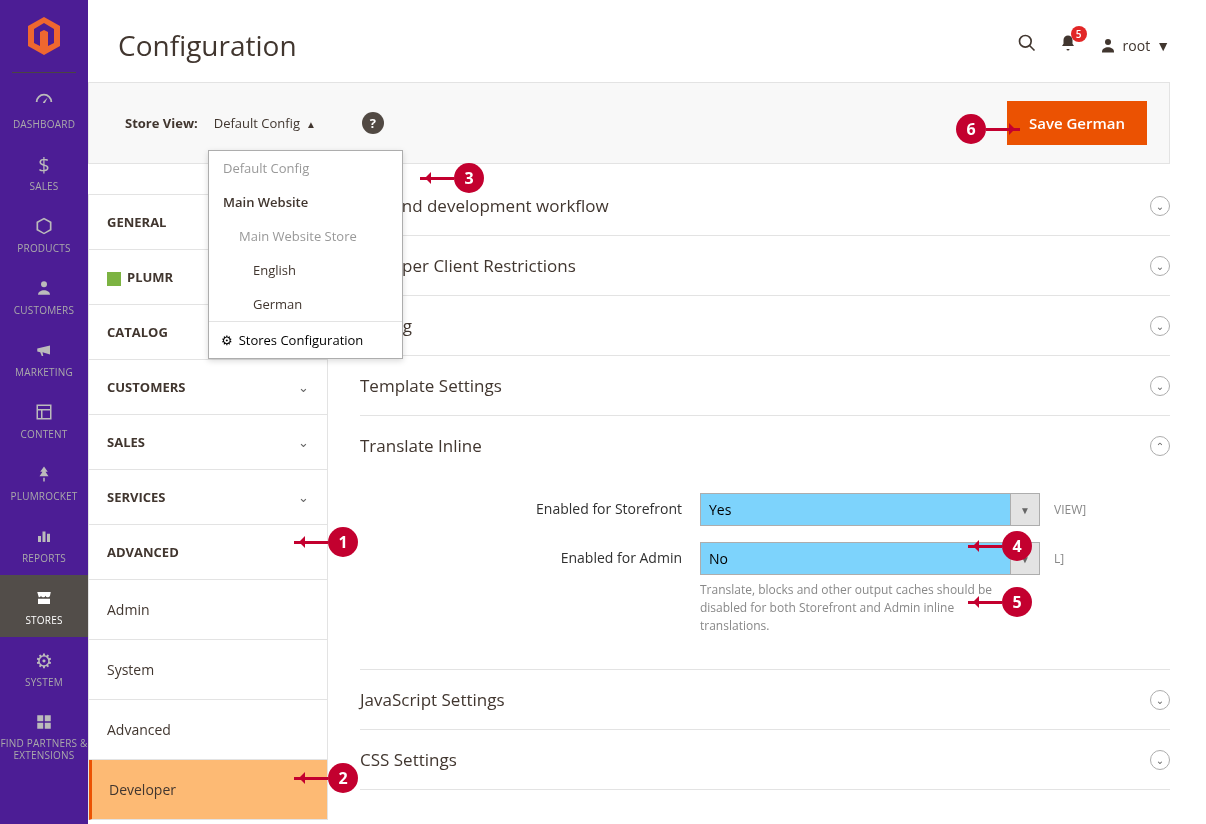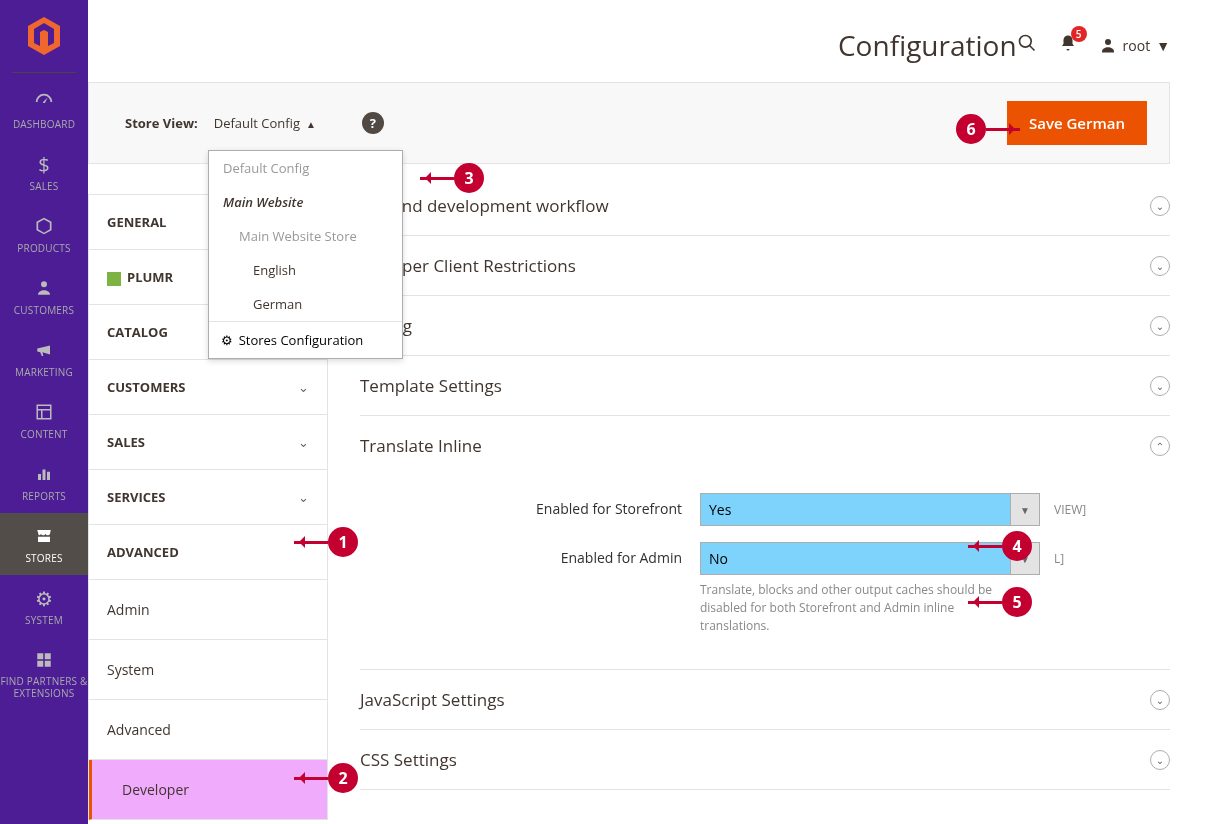--- a/index.html
+++ b/index.html
@@ -14,56 +14,56 @@
 .nav-item.active { background: #524d49; color: #fff; }
 .nav-icon { font-size: 20px; height: 26px; display: flex; align-items: center; justify-content: center; color: #bbb; }
 .nav-item.active .nav-icon { color: #fff; }
 .nav-label { font-size: 10px; letter-spacing: 0.2px; margin-top: 2px; }
 
 
 .main { position: absolute; left: 88px; top: 0; right: 0; }
 
 
 .header { display: flex; align-items: center; padding: 26px 36px 18px 30px; }
-.header h1 { font-size: 28px; font-weight: 400; color: #41362f; flex: 1; text-align: right; }
+.header h1 { font-size: 28px; font-weight: 400; color: #41362f; flex: 1; }
 .header-actions { display: flex; align-items: center; gap: 22px; }
 .icon-btn { position: relative; cursor: pointer; color: #41362f; font-size: 20px; }
 .badge { position: absolute; top: -6px; right: -10px; background: #e22626; color: #fff; border-radius: 9px; font-size: 10px; padding: 1px 5px; font-weight: 600; }
 .user-menu { display: flex; align-items: center; gap: 6px; cursor: pointer; color: #41362f; font-size: 14px; }
 
 
 .storeview-bar { background: #f8f8f8; border: 1px solid #e3e3e3; margin: 0 36px 0 0; padding: 18px 22px 18px 36px; display: flex; align-items: center; }
 .storeview-bar .label { font-size: 13px; font-weight: 700; color: #41362f; margin-right: 16px; }
 .storeview-current { font-size: 13px; color: #41362f; cursor: pointer; }
 .storeview-caret { margin-left: 6px; font-size: 10px; }
 .help-circle { margin-left: 46px; width: 22px; height: 22px; background: #514943; color: #fff; border-radius: 50%; display: flex; align-items: center; justify-content: center; font-size: 13px; font-weight: 700; cursor: pointer; }
 .spacer { flex: 1; }
 .save-btn { background: #eb5202; color: #fff; border: none; padding: 12px 22px; font-size: 15px; font-weight: 600; cursor: pointer; }
 
 
 .store-dropdown { position: absolute; left: 208px; top: 150px; width: 195px; background: #fff; border: 1px solid #adadad; box-shadow: 0 2px 6px rgba(0,0,0,0.15); z-index: 20; }
 .dd-item { padding: 8px 14px; font-size: 13px; color: #41362f; cursor: pointer; }
 .dd-item.level0 { color: #999; }
-.dd-item.level1 { font-weight: 600; font-style: italic; }
+.dd-item.level1 { font-weight: 600; }
 .dd-item.level2 { padding-left: 30px; color: #999; }
 .dd-item.level3 { padding-left: 44px; }
 .dd-config { border-top: 1px solid #e3e3e3; padding: 9px 12px; font-size: 13px; display: flex; align-items: center; gap: 6px; cursor: pointer; }
 
 
 .config-body { display: flex; padding-top: 30px; }
 
 .config-nav { width: 240px; margin-left: 0; }
 .nav-section { border: 1px solid #e3e3e3; border-top: none; padding: 18px 18px; font-size: 13px; font-weight: 700; color: #41362f; display: flex; align-items: center; justify-content: space-between; cursor: pointer; background: #fff; }
 .nav-section:first-child { border-top: 1px solid #e3e3e3; }
 .nav-section.plum { color: #41362f; }
 .plum-logo { width: 14px; height: 14px; background: #7cb342; display: inline-block; margin-right: 6px; vertical-align: middle; }
 .nav-section .chev { font-weight: 400; color: #666; }
 .nav-sub { border-left: 1px solid #e3e3e3; border-right: 1px solid #e3e3e3; }
 .nav-sub-item { padding: 20px 18px; font-size: 14px; color: #41362f; border-bottom: 1px solid #e3e3e3; cursor: pointer; }
-.nav-sub-item.active { border-left: 3px solid #eb5202; padding-left: 30px; background: #f0abfc; }
+.nav-sub-item.active { border-left: 3px solid #eb5202; padding-left: 17px; background: #fdba74; }
 
 .config-content { flex: 1; padding: 0 36px 0 32px; }
 .group-row { border-bottom: 1px solid #e3e3e3; padding: 18px 0 18px; display: flex; align-items: center; justify-content: space-between; cursor: pointer; }
 .group-row:first-child { padding-top: 0; }
 .group-title { font-size: 17px; color: #41362f; font-weight: 400; }
 .circle-chev { width: 20px; height: 20px; border: 1px solid #adadad; border-radius: 50%; display: flex; align-items: center; justify-content: center; font-size: 10px; color: #666; }
 
 .group-open { padding: 18px 0; }
 .field-row { display: flex; align-items: flex-start; margin-bottom: 16px; justify-content: flex-end; }
 .field-label { width: 250px; text-align: right; padding-right: 18px; font-size: 14px; color: #303030; padding-top: 6px; }
@@ -131,20 +131,28 @@
     </div>
   <div class="nav-item">
       <div class="nav-icon">
         <svg width="18" height="18" viewBox="0 0 24 24" fill="none" stroke="#bbb" stroke-width="2">
           <rect x="3" y="3" width="18" height="18"></rect>
           <line x1="3" y1="9" x2="21" y2="9"></line>
           <line x1="9" y1="9" x2="9" y2="21"></line>
         </svg>
       </div>
       <div class="nav-label">CONTENT</div>
+    </div>
+  <div class="nav-item">
+      <div class="nav-icon">
+        <svg width="18" height="20" viewBox="0 0 24 24" fill="#bbb">
+          <path d="M12 2l5 7h-3l4 6H6l4-6H7l5-7zm-1 15h2v5h-2z"></path>
+        </svg>
+      </div>
+      <div class="nav-label">PLUMROCKET</div>
     </div>
   <div class="nav-item">
       <div class="nav-icon">
         <svg width="18" height="18" viewBox="0 0 24 24" fill="#bbb">
           <rect x="4" y="12" width="4" height="8"></rect>
           <rect x="10" y="6" width="4" height="14"></rect>
           <rect x="16" y="9" width="4" height="11"></rect>
         </svg>
       </div>
       <div class="nav-label">REPORTS</div>

